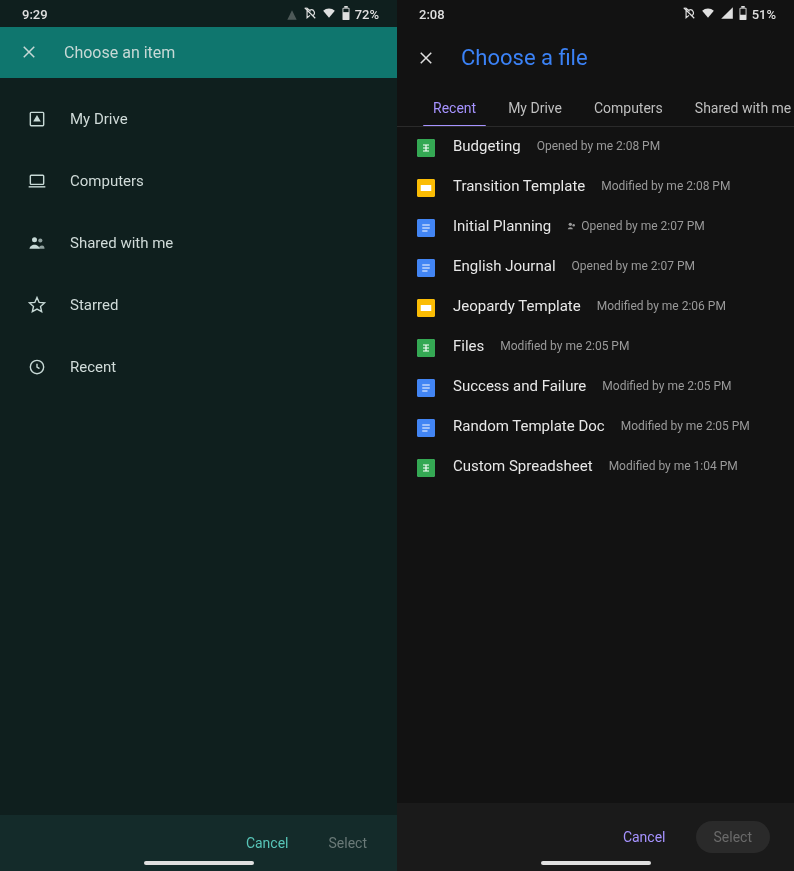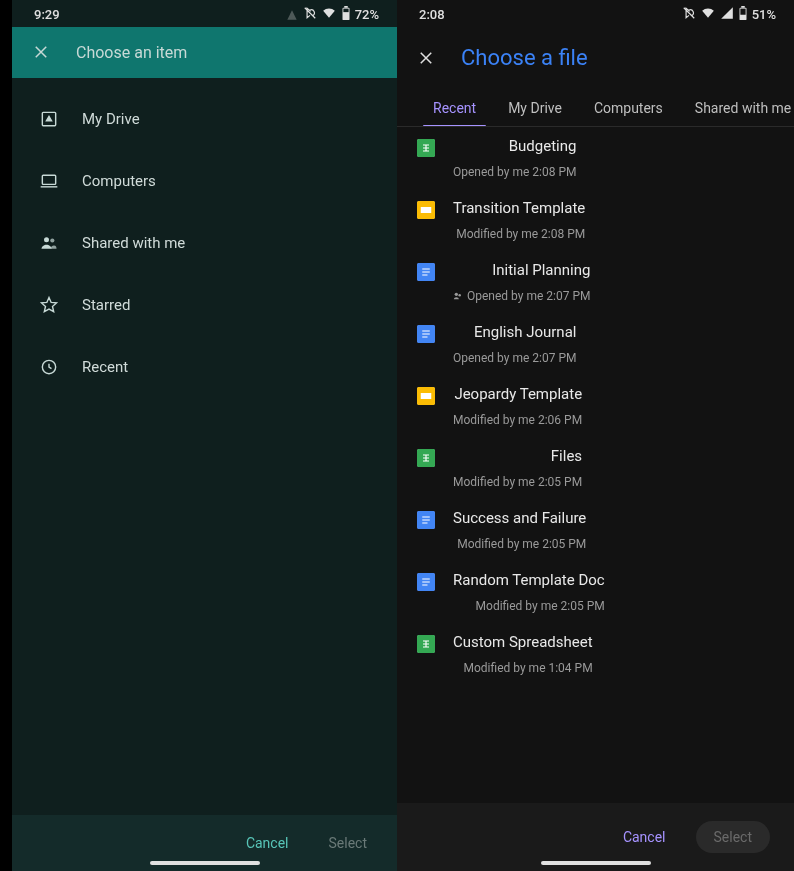--- a/index.html
+++ b/index.html
@@ -1,18 +1,18 @@
 <!DOCTYPE html>
 <html><head>
 <meta charset="utf-8">
 <style>
   * { margin: 0; padding: 0; box-sizing: border-box; font-family: Roboto, -apple-system, sans-serif; }
   body { background: #000; width: 794px; height: 871px; display: flex; overflow: hidden; }
   .pane { height: 871px; position: relative; display: flex; flex-direction: column; }
-  .pane-left { width: 397px; background: #0f1f1e; color: #e0e0e0; margin-left: 12px; }
+  .pane-left { width: 397px; background: #0f1f1e; color: #e0e0e0; }
   .pane-right { width: 397px; background: #121212; color: #e0e0e0; }
 
   
   .status-bar { display: flex; align-items: center; justify-content: space-between; padding: 6px 18px 4px 22px; font-size: 13px; font-weight: 500; }
   .status-right { display: flex; align-items: center; gap: 4px; }
   .status-icons { display: flex; align-items: center; gap: 3px; }
 
   
   .header-left { display: flex; align-items: flex-start; padding: 16px 20px; background: #0f766e; }
   .header-right { display: flex; align-items: center; padding: 18px 20px; }
@@ -37,21 +37,21 @@
   .files-title { font-size: 14px; color: #d0d0d0; }
   .grid-icon { width: 18px; height: 18px; cursor: pointer; }
 
   
   .file-list { flex: 1; overflow: hidden; }
   .file-item { display: flex; align-items: flex-start; padding: 10px 20px; cursor: pointer; }
   .file-icon { width: 18px; height: 18px; margin-right: 18px; margin-top: 2px; border-radius: 2px; flex-shrink: 0; }
   .file-icon.sheet { background: #6dcf8f; }
   .file-icon.slide { background: #f5d55a; }
   .file-icon.doc { background: #6c94f0; }
-  .file-text { display: flex; flex-direction: column; gap: 10px; align-items: flex-end; }
+  .file-text { display: flex; flex-direction: row; gap: 16px; }
   .file-name { font-size: 15px; color: #e8e8e8; }
   .file-meta { font-size: 12px; color: #9a9a9a; display: flex; align-items: center; gap: 4px; }
   .shared-dot { width: 10px; height: 10px; display: inline-flex; }
 
   
   .bottom-bar-left { background: #142b2a; padding: 20px 30px; display: flex; justify-content: flex-end; gap: 40px; }
   .bottom-bar-right { background: #1a1a1a; padding: 18px 24px; display: flex; justify-content: flex-end; gap: 18px; align-items: center; }
   .btn-text { font-size: 14px; cursor: pointer; }
   .btn-cancel-l { color: #58c5b8; }
   .btn-select-l { color: #6a7a78; }

